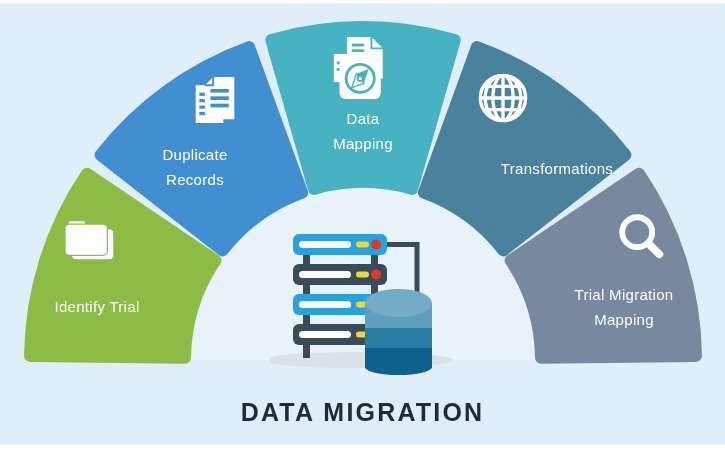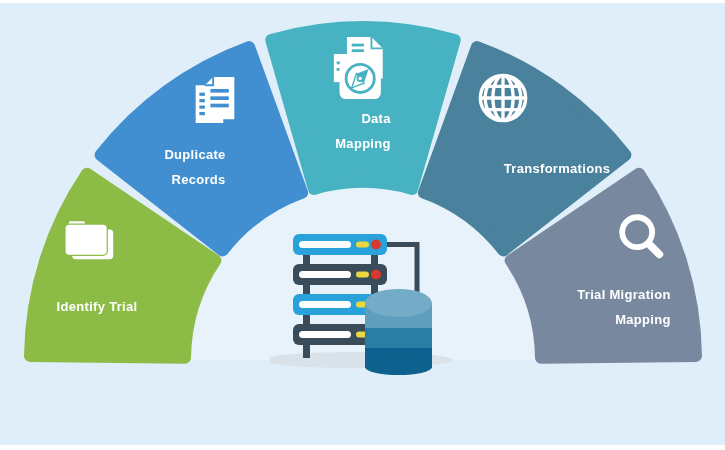--- a/index.html
+++ b/index.html
@@ -10,22 +10,22 @@
   }
   .edge-strip{position:absolute;left:0;width:725px;background:var(--edge,#fff);}
   .edge-top{top:0;height:3px;}
   .edge-bottom{bottom:0;height:5px;}
   #ring-svg,#center-svg{position:absolute;pointer-events:none;}
   #ring-svg{left:0;top:0;}
   #center-svg{left:270px;top:225px;}
   .seg-icon{position:absolute;transform:translate(-50%,-50%);line-height:0;}
   .seg-label{
     position:absolute;transform:translate(-50%,-50%);
-    color:var(--label,#fff);font-size:13px;font-weight:700;
-    letter-spacing:.3px;line-height:25px;text-align:right;white-space:nowrap;
+    color:var(--label,#fff);font-size:15px;font-weight:400;
+    letter-spacing:.3px;line-height:25px;text-align:center;white-space:nowrap;
   }
   .p-seg0-icon{left:88px;top:236px;}   .p-seg0-label{left:97px;top:306px;}
   .p-seg1-icon{left:215px;top:100px;}  .p-seg1-label{left:195px;top:167px;}
   .p-seg2-icon{left:363px;top:69px;}   .p-seg2-label{left:363px;top:131px;}
   .p-seg3-icon{left:503px;top:98px;}   .p-seg3-label{left:533px;top:168px;margin-left:24px;}
   .p-seg4-icon{left:642px;top:237px;}  .p-seg4-label{left:624px;top:307px;}
   .page-title{
     position:absolute;left:50%;top:398px;transform:translateX(-50%);
     color:var(--title,#1F2B38);font-size:25px;font-weight:bold;letter-spacing:2.2px;
     white-space:nowrap;
@@ -174,16 +174,17 @@
 
     <g>
       <rect x="95" y="78" width="67" height="26" fill="var(--srv-cyl-upper)"></rect>
       <rect x="95" y="103" width="67" height="21" fill="var(--srv-cyl-mid)"></rect>
       <rect x="95" y="123" width="67" height="20" fill="var(--srv-cyl-bottom)"></rect>
       <ellipse cx="128.5" cy="142" rx="33.5" ry="8" fill="var(--srv-cyl-bottom)"></ellipse>
       <ellipse cx="128.5" cy="78" rx="33.5" ry="14" fill="var(--srv-cyl-top)"></ellipse>
     </g>
   </svg>
 
+  <div class="page-title">DATA MIGRATION</div>
 
   <div class="edge-strip edge-top"></div>
   <div class="edge-strip edge-bottom"></div>
 </div>
 
 </body></html>

